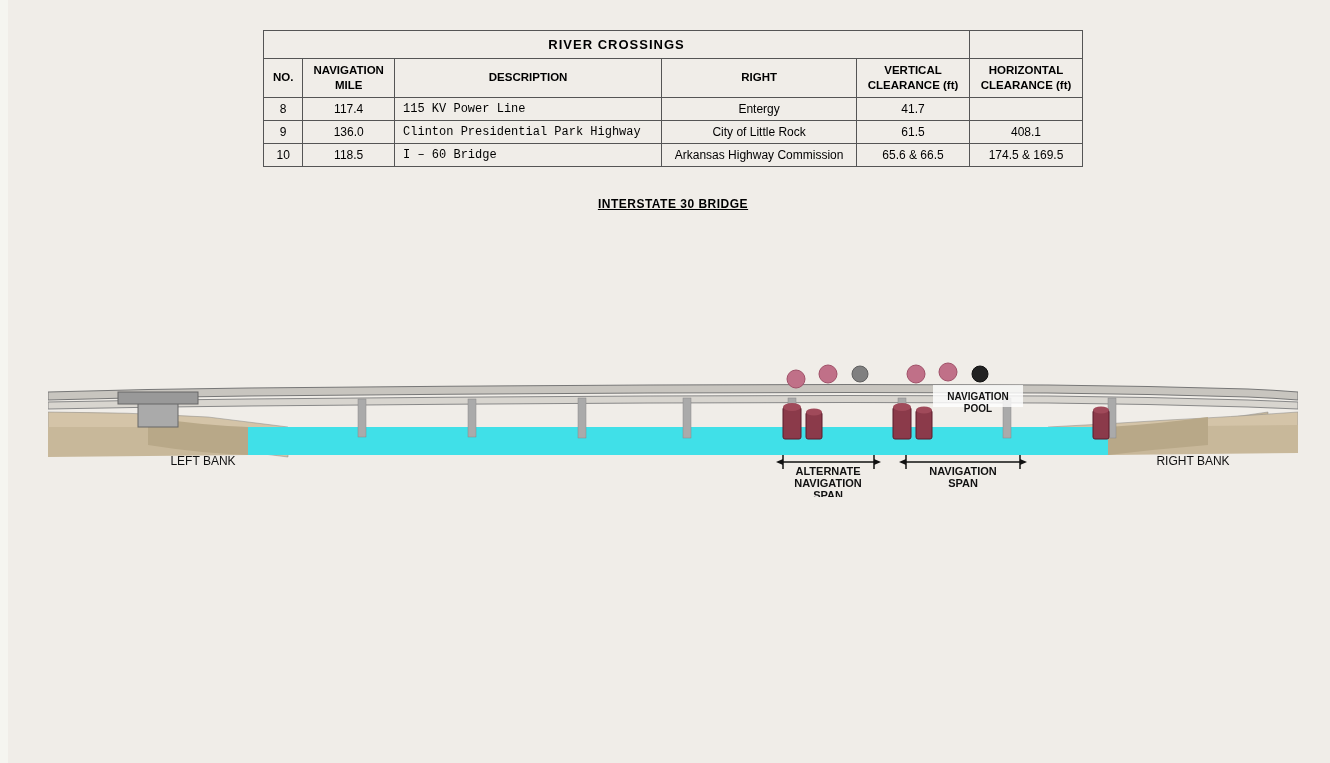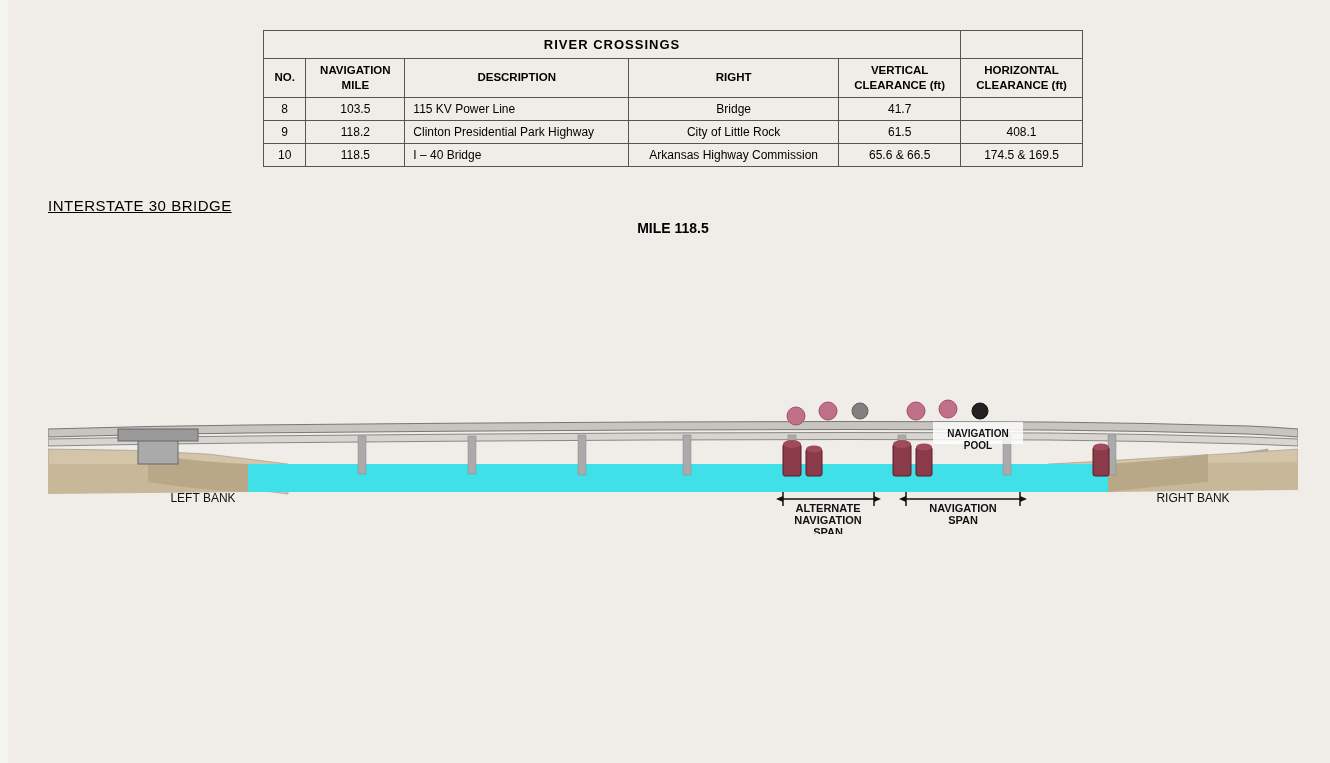--- a/index.html
+++ b/index.html
@@ -44,30 +44,32 @@
       letter-spacing: 1px;
       padding: 6px;
     }
     .river-crossings-table .header-row th {
       font-weight: bold;
       font-size: 11.5px;
       line-height: 1.3;
     }
     .river-crossings-table td.left-align {
       text-align: left;
+      font-family: Liberation Mono, monospace;
     }
 
     
     .diagram-section {
       margin-top: 30px;
       position: relative;
     }
     .diagram-title {
-      font-size: 15px;
-      font-weight: normal;
+      text-align: center;
+      font-size: 12px;
+      font-weight: bold;
       text-decoration: underline;
       margin-bottom: 6px;
       letter-spacing: 0.5px;
     }
     .diagram-subtitle {
       text-align: center;
       font-size: 14px;
       font-weight: bold;
       margin-bottom: 18px;
     }
@@ -99,51 +101,50 @@
         <th>NO.</th>
         <th>NAVIGATION<br>MILE</th>
         <th>DESCRIPTION</th>
         <th>RIGHT</th>
         <th>VERTICAL<br>CLEARANCE (ft)</th>
         <th>HORIZONTAL<br>CLEARANCE (ft)</th>
       </tr>
 
       <tr>
         <td>8</td>
-        <td>103.5</td>
+        <td>117.4</td>
         <td class="left-align">115 KV Power Line</td>
-        <td>Bridge</td>
+        <td>Entergy</td>
         <td>41.7</td>
         <td></td>
       </tr>
 
       <tr>
         <td>9</td>
-        <td>118.2</td>
+        <td>136.0</td>
         <td class="left-align">Clinton Presidential Park Highway</td>
         <td>City of Little Rock</td>
         <td>61.5</td>
         <td>408.1</td>
       </tr>
 
       <tr>
         <td>10</td>
         <td>118.5</td>
-        <td class="left-align">I – 40 Bridge</td>
+        <td class="left-align">I – 60 Bridge</td>
         <td>Arkansas Highway Commission</td>
         <td>65.6 &amp; 66.5</td>
         <td>174.5 &amp; 169.5</td>
       </tr>
     </tbody>
       </table>
   </div>
 
   <div class="diagram-section">
     <div class="diagram-title">INTERSTATE 30 BRIDGE</div>
-    <div class="diagram-subtitle">MILE 118.5</div>
 
     <div class="bridge-diagram">
       <svg class="bridge-svg" viewBox="0 0 1250 280" xmlns="http://www.w3.org/2000/svg">
 
         <path d="M 0,210 Q 60,205 120,195 L 120,220 Q 60,215 0,220 Z" fill="#c8b89a" stroke="#888" stroke-width="0.5"></path>
 
         <path d="M 0,195 Q 80,195 160,200 Q 200,205 240,210 L 240,240 Q 200,235 160,230 Q 80,225 0,225 Z" fill="#d4c4a8" stroke="#888" stroke-width="0.5"></path>
 
         <path d="M 1100,210 Q 1160,205 1220,195 L 1220,220 Q 1160,215 1100,220 Z" fill="#c8b89a" stroke="#888" stroke-width="0.5"></path>
         <path d="M 1000,210 Q 1060,207 1120,203 Q 1180,200 1250,195 L 1250,225 Q 1180,225 1120,228 Q 1060,232 1000,235 Z" fill="#d4c4a8" stroke="#888" stroke-width="0.5"></path>

